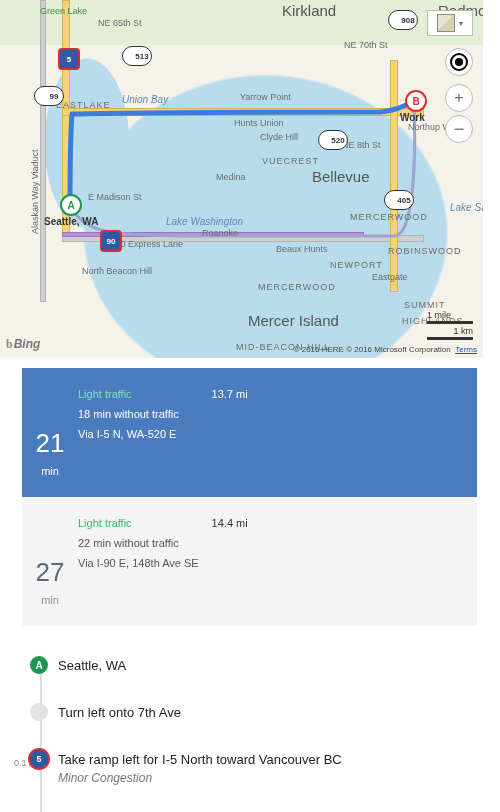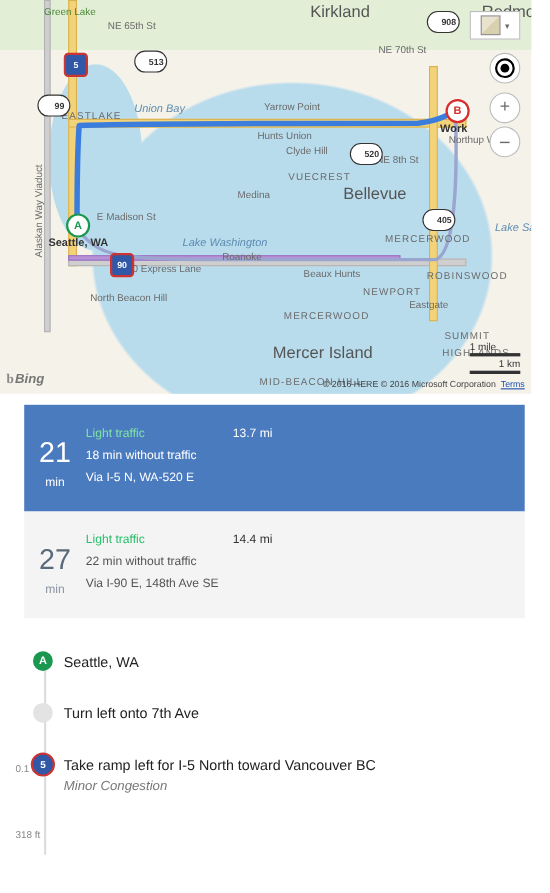--- a/index.html
+++ b/index.html
@@ -56,21 +56,21 @@
   .copy { position:absolute; right:6px; bottom:4px; font-size:8px; color:#444; }
   .copy a { color:#1a4fae; text-decoration:underline; cursor:pointer; }
   .binglogo { position:absolute; left:6px; bottom:6px; font-size:12px; font-style:italic; font-weight:bold; color:#777; }
   .binglogo::before { content:'b'; font-style:normal; font-family:Georgia; margin-right:1px; color:#888; }
 
   
   .cards { padding: 10px 6px 0 22px; }
   .card { display:flex; align-items:flex-start; padding:20px 14px 20px 0; cursor:pointer; }
   .card.sel { background:#4b7bbf; color:#fff; }
   .card .time { width:56px; text-align:center; padding-top:8px; }
-  .card .time .n { font-size:26px; font-weight:300; }
+  .card .time .n { font-size:26px; font-weight:300;margin-top:32px; }
   .card .time .u { font-size:11px; margin-top:6px; }
   .card.alt .time .n { color:#5a6a7a; }
   .card.alt .time .u { color:#8a94a0; }
   .card .info { flex:1; font-size:11px; }
   .card .row1 { display:flex; align-items:center; }
   .card .traffic { color:#28c06a; }
   .card.sel .traffic { color:#7fe3a8; }
   .card .dist { margin-left:80px; }
   .card .noTraffic { margin-top:8px; }
   .card .via { margin-top:8px; }

